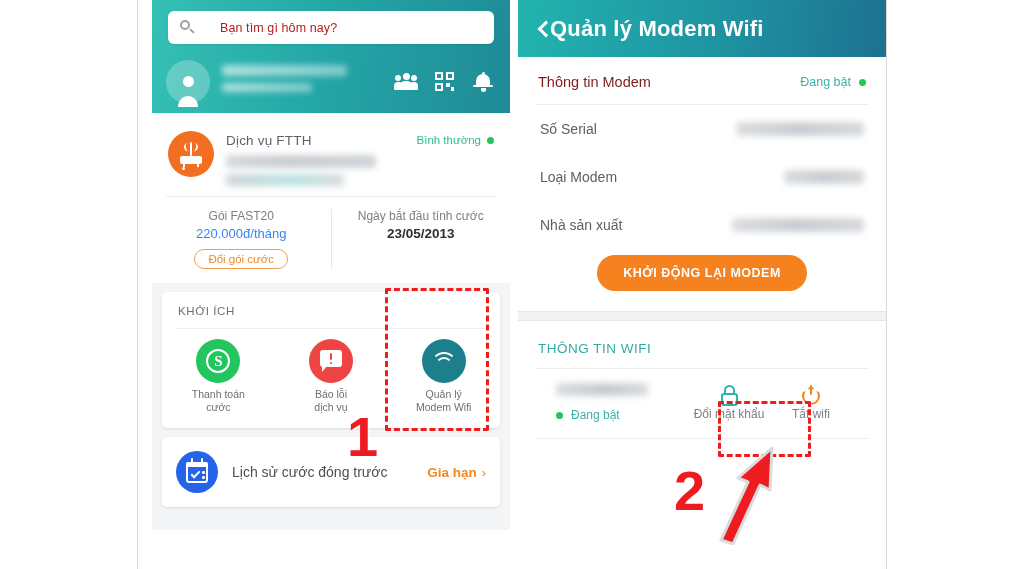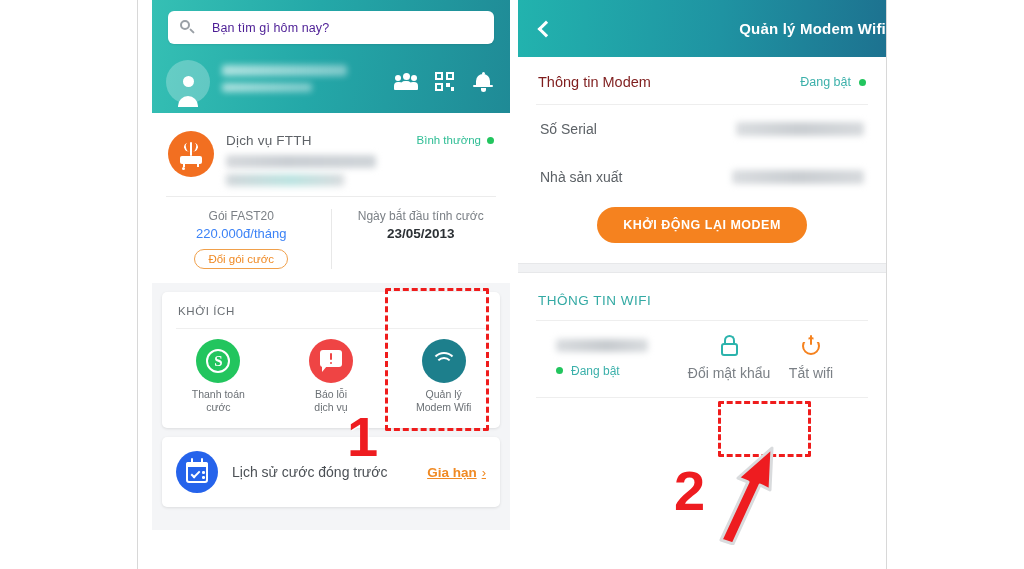--- a/index.html
+++ b/index.html
@@ -50,21 +50,21 @@
   .search-icon { width: 15px; height: 15px; position: relative; flex: none; }
   .search-icon .c {
     position: absolute; left: 0; top: 0; width: 10px; height: 10px;
     border: 2px solid #9aa0a6; border-radius: 50%;
   }
   .search-icon .h {
     position: absolute; left: 9px; top: 9.5px; width: 6px; height: 2px;
     background: #9aa0a6; transform: rotate(45deg); border-radius: 1px;
   }
   .search-ph {
-    margin-left: 17px; font-size: 12.5px; color: #4c1d95; letter-spacing: .1px;
+    margin-left: 25px; font-size: 12.5px; color: #b91c1c; letter-spacing: .1px;
   }
   .profile-row {
     position: absolute; left: 0; top: 50px; width: 100%; height: 63px;
     display: flex; align-items: center; padding: 0 14px;
   }
   .avatar {
     width: 44px; height: 44px; border-radius: 50%;
     background: rgba(255,255,255,.25);
     display: flex; align-items: center; justify-content: center;
     flex: none;
@@ -191,43 +191,43 @@
   }
   .hist-icon { width: 42px; height: 42px; border-radius: 50%; background:#2563eb; position:relative; flex:none;}
   .cal { position:absolute; left:10px; top:11px; width:22px; height:21px; border:2px solid #fff; border-radius:3px;}
   .cal-top { position:absolute; left:10px; top:11px; width:22px; height:5px; background:#fff; border-radius:2px 2px 0 0;}
   .cal-p1 { position:absolute; left:15px; top:7px; width:2px; height:5px; background:#fff; border-radius:1px;}
   .cal-p2 { position:absolute; left:25px; top:7px; width:2px; height:5px; background:#fff; border-radius:1px;}
   .cal-chk { position:absolute; left:15px; top:20px; width:9px; height:5px; border-left:2px solid #fff; border-bottom:2px solid #fff; transform: rotate(-45deg);}
   .cal-d1 { position:absolute; left:26px; top:20px; width:2.5px; height:2.5px; background:#fff; border-radius:50%;}
   .cal-d2 { position:absolute; left:26px; top:25px; width:2.5px; height:2.5px; background:#fff; border-radius:50%;}
   .hist-label { margin-left: 14px; font-size: 14px; color: #4b5055; flex: 1; }
-  .hist-action { font-size: 13.5px; color: #f08a24; font-weight: bold; display:flex; align-items:center; gap:5px;text-decoration:underline;}
+  .hist-action { font-size: 13.5px; color: #f08a24; font-weight: bold; display:flex; align-items:center; gap:5px;}
   .chev-r { font-size: 13px; color:#f08a24; font-weight: normal;}
 
   
   .right-panel {
     position: absolute;
     left: 518px; top: 0px;
     width: 368px; height: 530px;
     background: #ffffff;
     overflow: hidden;
   }
   .rp-header {
     height: 57px;
     background: linear-gradient(95deg, #22b3ae 0%, #1f93a2 55%, #1d7290 100%);
     display: flex; align-items: center; position: relative;
   }
   .back-chevron {
     width: 12px; height: 12px; border-left: 3px solid #fff; border-bottom: 3px solid #fff;
     transform: rotate(45deg); margin-left: 22px;
   }
   .rp-title {
-    position: absolute; left: 0; right: 0; text-align: right;
-    color: #fff; font-size: 15px; font-weight: bold; letter-spacing: .2px;
+    position: absolute; left: 0; right: 0; text-align: left;
+    color: #fff; font-size: 22px; font-weight: bold; letter-spacing: .2px; padding-left: 32px;
   }
   .rp-subhead {
     display: flex; align-items: center; justify-content: space-between;
     padding: 17px 20px 14px 20px;
   }
   .rp-sub-title { font-size: 14.5px; color: #7f1d1d; }
   .rp-sub-status { font-size: 12.5px; color: #3bb0aa; display:flex; align-items:center; gap:8px;}
   .rp-divider { height:1px; background:#eeeeee; margin: 0 18px; }
   .info-row {
     display:flex; align-items:center; justify-content:space-between;
@@ -263,21 +263,21 @@
   }
   .wifi-state { margin-top: 12px; font-size: 12px; color:#3bb0aa; display:flex; align-items:center; gap:8px;}
   .wifi-actions { display:flex; align-items:flex-start; gap: 8px;}
   .wa-item { display:flex; flex-direction:column; align-items:center; width: 74px;}
   .lock-ic { width: 20px; height: 22px; position:relative;}
   .lock-ic .shackle { position:absolute; left:4.5px; top:0; width:11px; height:9px; border:2px solid #2bb3ac; border-bottom:none; border-radius:6px 6px 0 0;}
   .lock-ic .bodyl { position:absolute; left:1.5px; top:8px; width:17px; height:13px; border:2px solid #2bb3ac; border-radius:3px;}
   .power-ic { width: 20px; height: 22px; position:relative;}
   .power-ic .ring { position:absolute; left:1px; top:2px; width:18px; height:18px; border:2px solid #f5821f; border-radius:50%; clip-path: polygon(0 28%, 36% 28%, 36% 0, 64% 0, 64% 28%, 100% 28%, 100% 100%, 0 100%);}
   .power-ic .stem { position:absolute; left:8.5px; top:0px; width:2.5px; height:10px; background:#f5821f; border-radius:1px;}
-  .wa-label { font-size: 14px; color:#7b8086; margin-top: 8px; white-space: nowrap;}
+  .wa-label { font-size: 12px; color:#7b8086; white-space: nowrap;}
 
   
   .dash-box {
     position: absolute; border: 3px dashed #ef1c1c; border-radius: 2px;
     pointer-events: none;
   }
   .box-1 { left: 385px; top: 288px; width: 104px; height: 143px; }
   .box-2 { left: 718px; top: 401px; width: 93px; height: 56px; }
   .num {
     position: absolute; color: #ee1c20; font-weight: bold;
@@ -446,20 +446,24 @@
         <span class="dot-green"></span>
       </span>
     </div>
     <div class="rp-divider"></div>
 
     <div class="info-row">
       <span class="info-label">Số Serial</span>
       <span class="info-blur" style="width:128px"></span>
     </div>
     <div class="info-row">
+      <span class="info-label">Loại Modem</span>
+      <span class="info-blur" style="width:80px"></span>
+    </div>
+    <div class="info-row">
       <span class="info-label">Nhà sản xuất</span>
       <span class="info-blur" style="width:132px"></span>
     </div>
 
     <div class="restart-wrap">
       <button class="btn-restart">KHỞI ĐỘNG LẠI MODEM</button>
     </div>
 
     <div class="rp-gap"></div>
 

